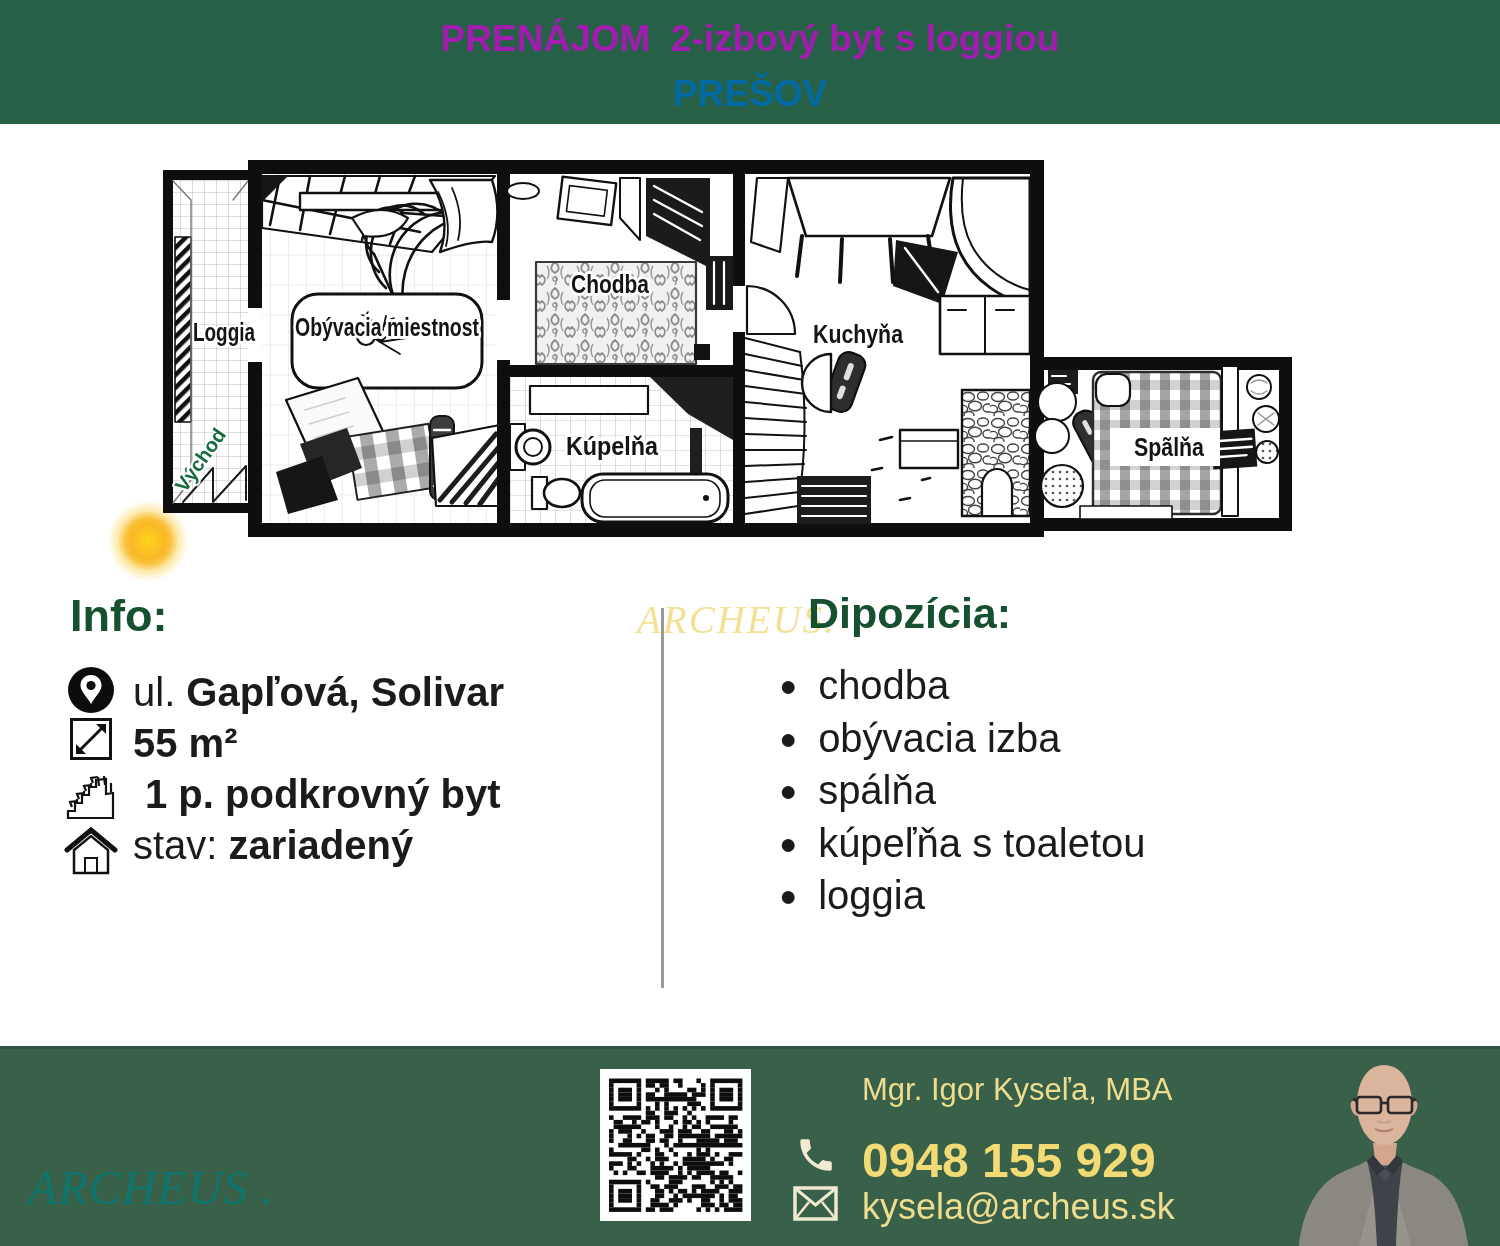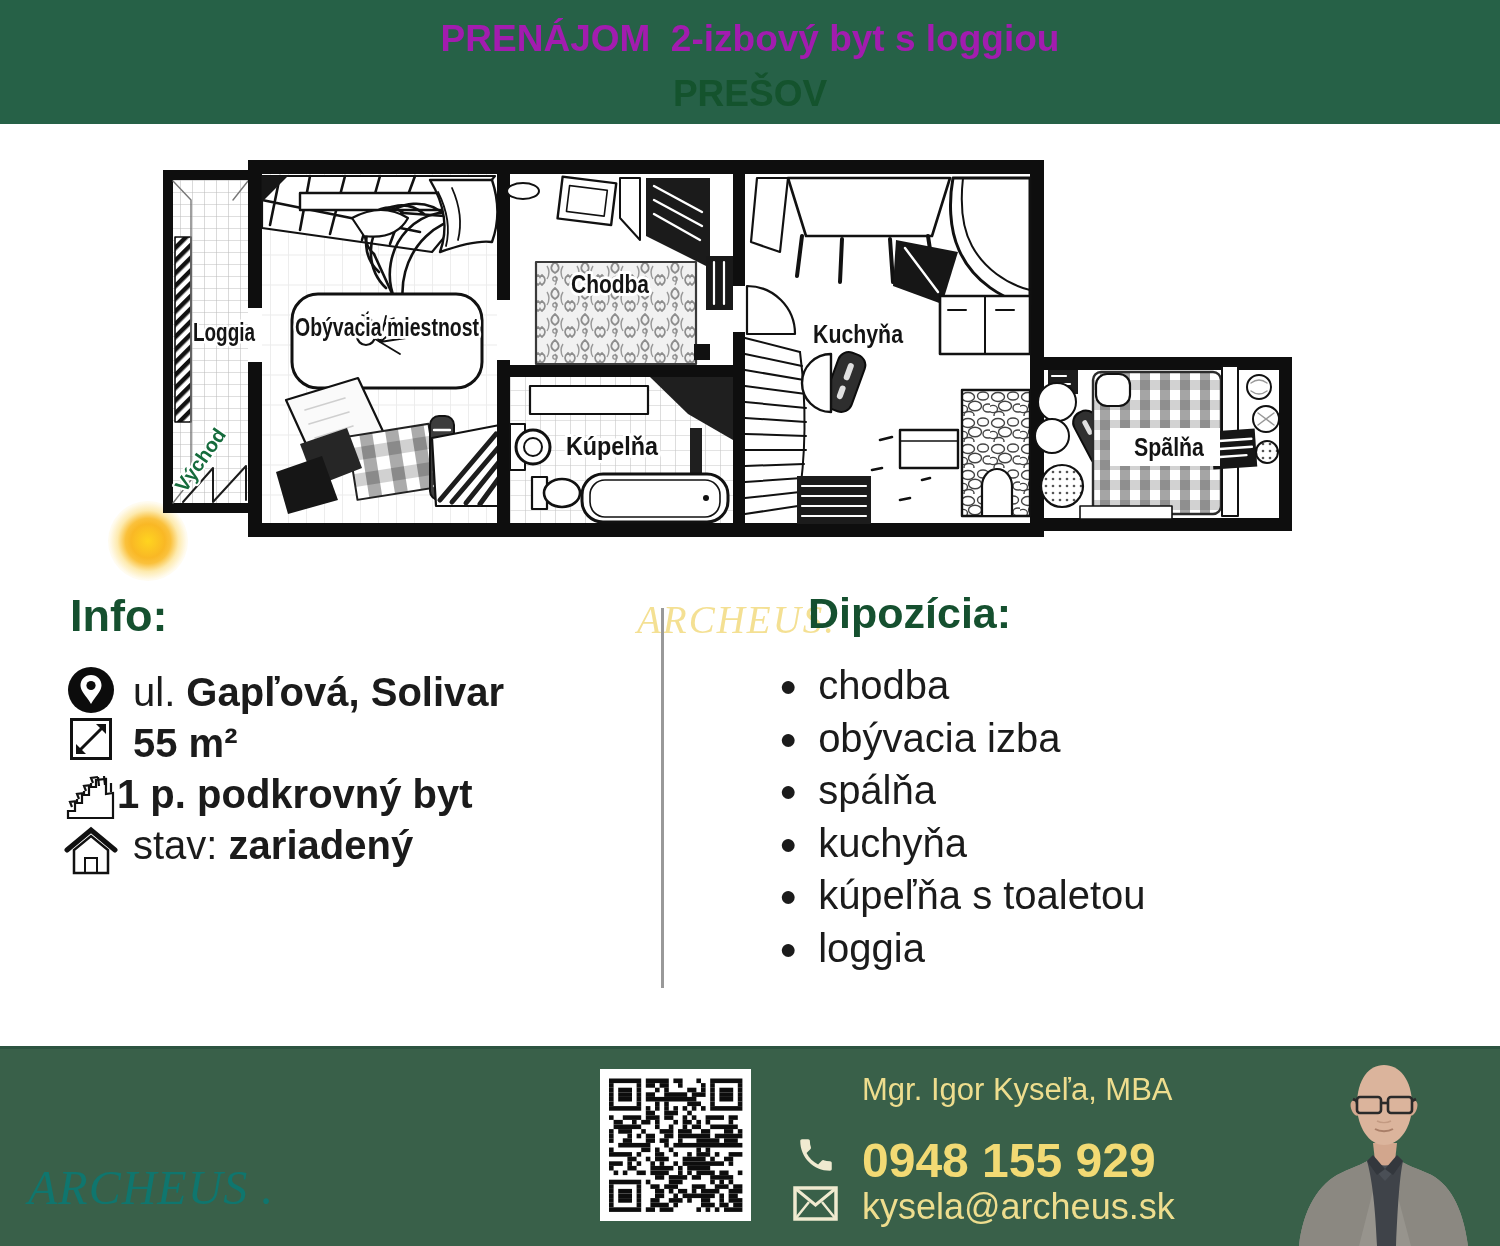--- a/index.html
+++ b/index.html
@@ -7,21 +7,21 @@
        font-family:"Liberation Sans",sans-serif;overflow:hidden;}
   .abs{position:absolute;}
 </style>
 </head>
 <body>
 
 <div class="abs" style="left:0;top:0;width:1500px;height:124px;background:#266147;"></div>
 
 <div class="abs" style="left:0;top:18px;width:1500px;text-align:center;color:#a21caf;font-size:37px;font-weight:bold;">PRENÁJOM&nbsp; 2-izbový byt s loggiou</div>
 
-<div class="abs" style="left:0;top:73px;width:1500px;text-align:center;color:#14532d;font-size:37px;font-weight:bold;">PREŠOV</div>
+<div class="abs" style="left:0;top:73px;width:1500px;text-align:center;color:#0369a1;font-size:37px;font-weight:bold;">PREŠOV</div>
 
 <div class="abs" style="left:108px;top:501px;width:80px;height:80px;background:radial-gradient(circle,#ffd41f 0%,#f9b825 30%,rgba(250,190,50,0.95) 40%,rgba(252,220,120,0.6) 54%,rgba(255,242,200,0.3) 68%,rgba(255,255,255,0) 80%);border-radius:50%;"></div>
 
 <svg class="abs" style="left:150px;top:150px;" width="1155" height="400" viewBox="150 150 1155 400">
 <defs>
   <pattern id="tile" width="15" height="15" patternUnits="userSpaceOnUse">
     <rect width="15" height="15" fill="#ffffff"></rect>
     <path d="M0 0H15M0 0V15" stroke="#c7c7c7" stroke-width="1.2" fill="none"></path>
   </pattern>
   <pattern id="tile2" width="12" height="12" patternUnits="userSpaceOnUse">
@@ -330,35 +330,34 @@
 <svg class="abs" style="left:66px;top:774px;" width="50" height="46" viewBox="0 0 50 46">
   <g fill="none" stroke="#111" stroke-width="2.2">
     <path d="M2 44 L2 37 L9 37 L9 29 L16 29 L16 21 L23 21 L23 13 L30 13 L30 6 L40 5 L40 20 L47 19 L47 44 Z"></path>
     <path d="M6 33 L4 28 L11 27 L11 25 M13 25 L11 20 L18 19 L18 17 M20 17 L18 12 L25 11 L25 9 M27 9 L25 4 L32 3"></path>
     <line x1="32" y1="3" x2="33" y2="12"></line>
     <line x1="38" y1="2" x2="39" y2="11"></line>
     <line x1="45" y1="9" x2="45" y2="18"></line>
   </g>
 </svg>
 
-<div class="abs" style="left:117px;top:772px;font-size:40px;color:#1b1b1b;"><b>1 p. podkrovný byt</b></div>
+<div class="abs" style="left:145px;top:772px;font-size:40px;color:#1b1b1b;"><b>1 p. podkrovný byt</b></div>
 
 <svg class="abs" style="left:64px;top:824px;" width="54" height="52" viewBox="0 0 54 52">
   <path d="M3 26 L27 6 L51 26" fill="none" stroke="#111" stroke-width="5" stroke-linecap="round"></path>
   <path d="M10 26 L10 49 L44 49 L44 26 L27 12 Z" fill="none" stroke="#111" stroke-width="2.5"></path>
   <rect x="21" y="34" width="12" height="15" fill="none" stroke="#111" stroke-width="2"></rect>
 </svg>
 
 <div class="abs" style="left:133px;top:823px;font-size:40px;color:#1b1b1b;text-align:center;">stav: <b>zariadený</b></div>
 
 <div class="abs" style="left:779px;top:663px;font-size:40px;color:#1b1b1b;">
   <div style="height:52.5px;"><span style="font-size:30px;vertical-align:3px;">●</span><span style="display:inline-block;width:21px;"></span>chodba</div>
   <div style="height:52.5px;"><span style="font-size:30px;vertical-align:3px;">●</span><span style="display:inline-block;width:21px;"></span>obývacia izba</div>
   <div style="height:52.5px;"><span style="font-size:30px;vertical-align:3px;">●</span><span style="display:inline-block;width:21px;"></span>spálňa</div>
-  <div style="height:52.5px;"><span style="font-size:30px;vertical-align:3px;">●</span><span style="display:inline-block;width:21px;"></span>kuchyňa</div>
   <div style="height:52.5px;"><span style="font-size:30px;vertical-align:3px;">●</span><span style="display:inline-block;width:21px;"></span>kúpeľňa s toaletou</div>
   <div style="height:52.5px;"><span style="font-size:30px;vertical-align:3px;">●</span><span style="display:inline-block;width:21px;"></span>loggia</div>
 </div>
 
 <div class="abs" style="left:0;top:1046px;width:1500px;height:200px;background:#396049;border-top:3px solid #2c5440;"></div>
 
 <div class="abs" style="left:28px;top:1160px;color:#0f766e;font-family:Liberation Serif, serif;font-style:italic;font-size:48px;letter-spacing:1px;">ARCHEUS&nbsp;.</div>
 
 <svg class="abs" style="left:600px;top:1069px;" width="151" height="152" viewBox="0 0 151 152">
   <rect x="0" y="0" width="151" height="152" fill="#ffffff"></rect>

